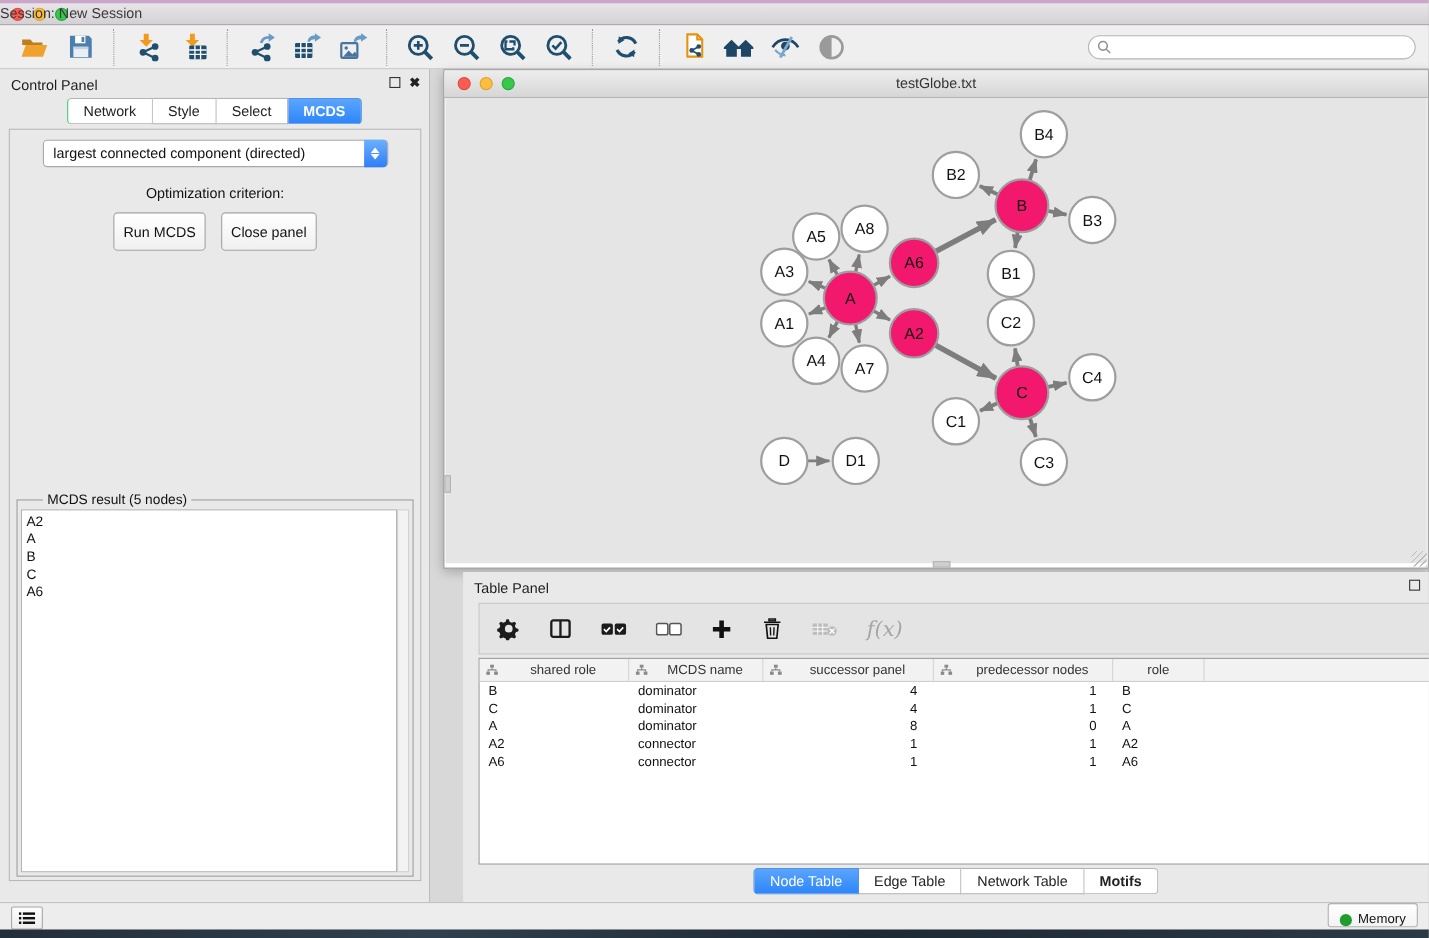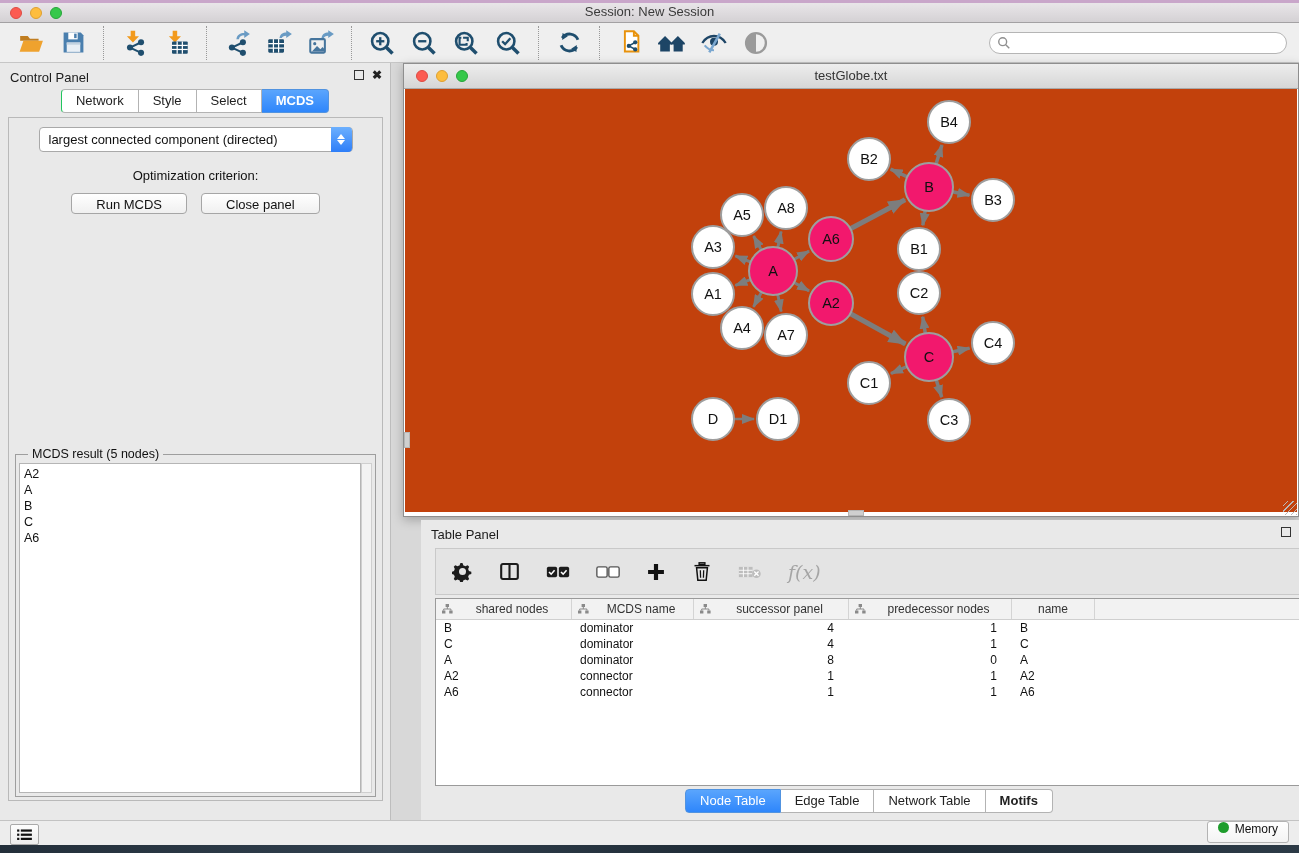--- a/index.html
+++ b/index.html
@@ -9,21 +9,21 @@
   
   #titlebar{position:absolute;top:0;left:0;width:100%;height:22px;
     background:linear-gradient(#ece9ec,#d4d1d4);border-bottom:1px solid #a3a1a3;}
   #titlebar .accentstrip{position:absolute;top:0;left:0;width:100%;height:3px;background:#c9a6ca;}
   .lights{position:absolute;display:flex;gap:8px;}
   #titlebar .lights{left:10px;top:7px;}
   .light{width:12px;height:12px;border-radius:50%;box-sizing:border-box;}
   .light.red{background:#fc5b51;border:1px solid #dd4b43;}
   .light.yellow{background:#fdbd3e;border:1px solid #dea031;}
   .light.green{background:#35c84a;border:1px solid #27a53a;}
-  #session-title{position:absolute;top:4px;left:0;width:100%;text-align:center;
+  #session-title{position:absolute;top:4px;left:0;width:100%;text-align:left;
     font-size:13px;color:#3a3a3a;}
   
   #toolbar{position:absolute;top:23px;left:0;width:100%;height:40px;background:#efefef;
     border-bottom:1px solid #c6c6c6;display:flex;align-items:center;padding:0 10px;box-sizing:border-box;}
   .tbtn{width:34px;height:34px;display:flex;align-items:center;justify-content:center;flex:0 0 auto;margin:0 4px;}
   .tsep{height:34px;border-left:1px dotted #999;margin:0 9px;flex:0 0 auto;}
   #search-wrap{margin-left:auto;position:relative;width:298px;height:22px;flex:0 0 auto;margin-right:2px;}
   #search-input{width:100%;height:100%;box-sizing:border-box;border:1px solid #b5b5b5;border-radius:11px;
     padding:0 8px 0 26px;font-size:12px;font-family:inherit;background:#fff;outline:none;}
   #search-wrap svg{position:absolute;left:8px;top:4px;}
@@ -46,35 +46,35 @@
   #opt-label{margin-top:16px;text-align:center;font-size:13px;color:#111;}
   #criterion{position:relative;margin:9px auto 0 auto;width:314px;height:25px;background:#fff;
     border:1px solid #a9a9a9;border-radius:4px;box-sizing:border-box;}
   #criterion .val{position:absolute;left:9px;top:4px;font-size:13px;color:#111;white-space:nowrap;}
   #criterion .stepper{position:absolute;right:0;top:-1px;width:21px;height:25px;border-radius:0 4px 4px 0;
     background:linear-gradient(#6cb0fe,#2e7ef8);display:flex;flex-direction:column;align-items:center;justify-content:center;gap:1px;}
   .stepper .tri{width:0;height:0;border-left:4px solid transparent;border-right:4px solid transparent;}
   .tri.up{border-bottom:5px solid #fff;}
   .tri.down{border-top:5px solid #fff;}
   #cp-buttons{display:flex;justify-content:center;gap:14px;margin-top:10px;}
-  .aqua-btn{height:21px;padding:0 24px;background:linear-gradient(#ffffff,#f0f0f0);border:1px solid #a6a6a6;
+  .aqua-btn{height:35px;padding:0 8px;background:linear-gradient(#ffffff,#f0f0f0);border:1px solid #a6a6a6;
     border-radius:4px;font-size:13px;color:#111;line-height:21px;}
   #mcds-box{position:absolute;left:6px;top:336px;width:359px;height:341px;border:1px solid #9e9e9e;}
-  #mcds-legend{position:absolute;left:12px;top:-8px;background:#e9e9e9;padding:0 4px;font-size:12.5px;color:#111;}
+  #mcds-legend{position:absolute;left:23px;top:-8px;background:#e9e9e9;padding:0 4px;font-size:12.5px;color:#111;}
   #mcds-list{position:absolute;left:3px;top:8px;right:14px;bottom:3px;background:#fff;
     border:1px solid #b5b5b5;font-size:12.5px;color:#111;padding:2px 0 0 4px;box-sizing:border-box;}
   #mcds-scroll{position:absolute;top:8px;right:3px;bottom:3px;width:11px;background:#f3f3f3;border:1px solid #cfcfcf;box-sizing:border-box;}
   #mcds-list .li{height:16px;line-height:16px;}
   
   #net-window{position:absolute;left:403px;top:63px;width:896px;height:454px;background:#fff;
     border:1px solid #8e8e8e;box-sizing:border-box;box-shadow:0 3px 10px rgba(0,0,0,0.25);}
   #net-titlebar{position:relative;height:24px;background:linear-gradient(#ededed,#d6d6d6);border-bottom:1px solid #a9a9a9;}
   #net-titlebar .lights{left:12px;top:6px;}
   #net-title{position:absolute;top:4px;left:0;width:100%;text-align:center;font-size:13px;color:#333;}
-  #net-canvas{position:absolute;left:1px;top:25px;right:1px;bottom:4px;background:#c2410c;overflow:hidden;text-decoration:underline;}
+  #net-canvas{position:absolute;left:1px;top:25px;right:1px;bottom:4px;background:#e5e5e5;overflow:hidden;text-decoration:underline;}
   #net-hscroll{position:absolute;left:444px;bottom:0px;width:14px;height:4px;background:#cfcfcf;border:1px solid #b5b5b5;}
   #net-vscroll{position:absolute;left:0;top:368px;width:4px;height:14px;background:#cfcfcf;border:1px solid #b5b5b5;}
   #net-grip{position:absolute;right:1px;bottom:1px;width:14px;height:14px;
     background:repeating-linear-gradient(135deg,transparent 0 3px,#b9b9b9 3px 4px);}
   
   #table-panel{position:absolute;left:403px;top:520px;width:896px;height:300px;background:#e9e9e9;margin-left:18px;}
   #tp-toolbar{position:absolute;left:14px;top:28px;width:868px;height:47px;background:#e4e4e4;
     border:1px solid #c9c9c9;box-sizing:border-box;display:flex;align-items:center;padding-left:16px;gap:26px;}
   .tpicon{display:flex;align-items:center;justify-content:center;}
   #fx-label{font-family:"DejaVu Serif", serif;font-style:italic;font-size:19px;color:#a5a5a5;}
@@ -87,21 +87,21 @@
   .th svg{margin-left:6px;flex:0 0 auto;}
   .tr{display:flex;height:16px;line-height:16px;font-size:12px;color:#111;}
   .td{box-sizing:border-box;padding:0 8px;white-space:nowrap;overflow:hidden;}
   .td.num{text-align:right;padding-right:15px;}
   #tp-tabs{position:absolute;left:0;top:269px;width:100%;display:flex;justify-content:center;}
   
   #statusbar{position:absolute;left:0;top:820px;width:100%;height:25px;background:#ededed;border-top:1px solid #c3c3c3;box-sizing:border-box;}
   #winlist-btn{position:absolute;left:10px;top:3px;width:27px;height:19px;background:linear-gradient(#fdfdfd,#ededed);
     border:1px solid #a9a9a9;border-radius:2px;display:flex;align-items:center;justify-content:center;}
   #memory-btn{position:absolute;right:10px;top:0;height:20px;background:linear-gradient(#ffffff,#f3f3f3);
-    border:1px solid #b3b3b3;border-radius:3px;display:flex;align-items:flex-start;gap:6px;padding:0 10px;font-size:12px;color:#111;}
+    border:1px solid #b3b3b3;border-radius:3px;display:flex;align-items:flex-end;gap:6px;padding:0 10px;font-size:12px;color:#111;}
   #memory-dot{width:11px;height:11px;border-radius:50%;background:#1f9d2d;}
   #desktop-strip{position:absolute;left:0;top:845px;width:100%;height:8px;
     background:linear-gradient(90deg,#232f3a,#31404e 30%,#1d2933 60%,#2c3a46);}
 </style>
 </head>
 <body>
 
 <div id="app">
 
   <div id="titlebar">
@@ -517,21 +517,21 @@
       <div id="tp-head">
           <div class="th" style="width: 136px;">
             <svg width="11" height="10" viewBox="0 0 11 10">
               <g fill="#8a8a8a">
                 <rect x="3.6" y="0" width="3.4" height="3"></rect>
                 <rect x="0" y="6.5" width="3.4" height="3"></rect>
                 <rect x="7.2" y="6.5" width="3.4" height="3"></rect>
               </g>
               <path d="M5.3 3v2M1.7 6.5V5h7.2v1.5" stroke="#8a8a8a" fill="none" stroke-width="1"></path>
             </svg>
-            <span class="thlabel">shared nodes</span>
+            <span class="thlabel">shared role</span>
           </div>
           <div class="th" style="width: 122px;">
             <svg width="11" height="10" viewBox="0 0 11 10">
               <g fill="#8a8a8a">
                 <rect x="3.6" y="0" width="3.4" height="3"></rect>
                 <rect x="0" y="6.5" width="3.4" height="3"></rect>
                 <rect x="7.2" y="6.5" width="3.4" height="3"></rect>
               </g>
               <path d="M5.3 3v2M1.7 6.5V5h7.2v1.5" stroke="#8a8a8a" fill="none" stroke-width="1"></path>
             </svg>
@@ -553,21 +553,21 @@
               <g fill="#8a8a8a">
                 <rect x="3.6" y="0" width="3.4" height="3"></rect>
                 <rect x="0" y="6.5" width="3.4" height="3"></rect>
                 <rect x="7.2" y="6.5" width="3.4" height="3"></rect>
               </g>
               <path d="M5.3 3v2M1.7 6.5V5h7.2v1.5" stroke="#8a8a8a" fill="none" stroke-width="1"></path>
             </svg>
             <span class="thlabel">predecessor nodes</span>
           </div>
           <div class="th" style="width: 83px;">
-            <span class="thlabel">name</span>
+            <span class="thlabel">role</span>
           </div>
         </div>
       <div id="tp-rows">
           <div class="tr">
             <div class="td" style="width: 136px;">B</div>
             <div class="td" style="width: 122px;">dominator</div>
             <div class="td num" style="width: 155px;">4</div>
             <div class="td num" style="width: 163px;">1</div>
             <div class="td" style="width: 83px;">B</div>
           </div>

